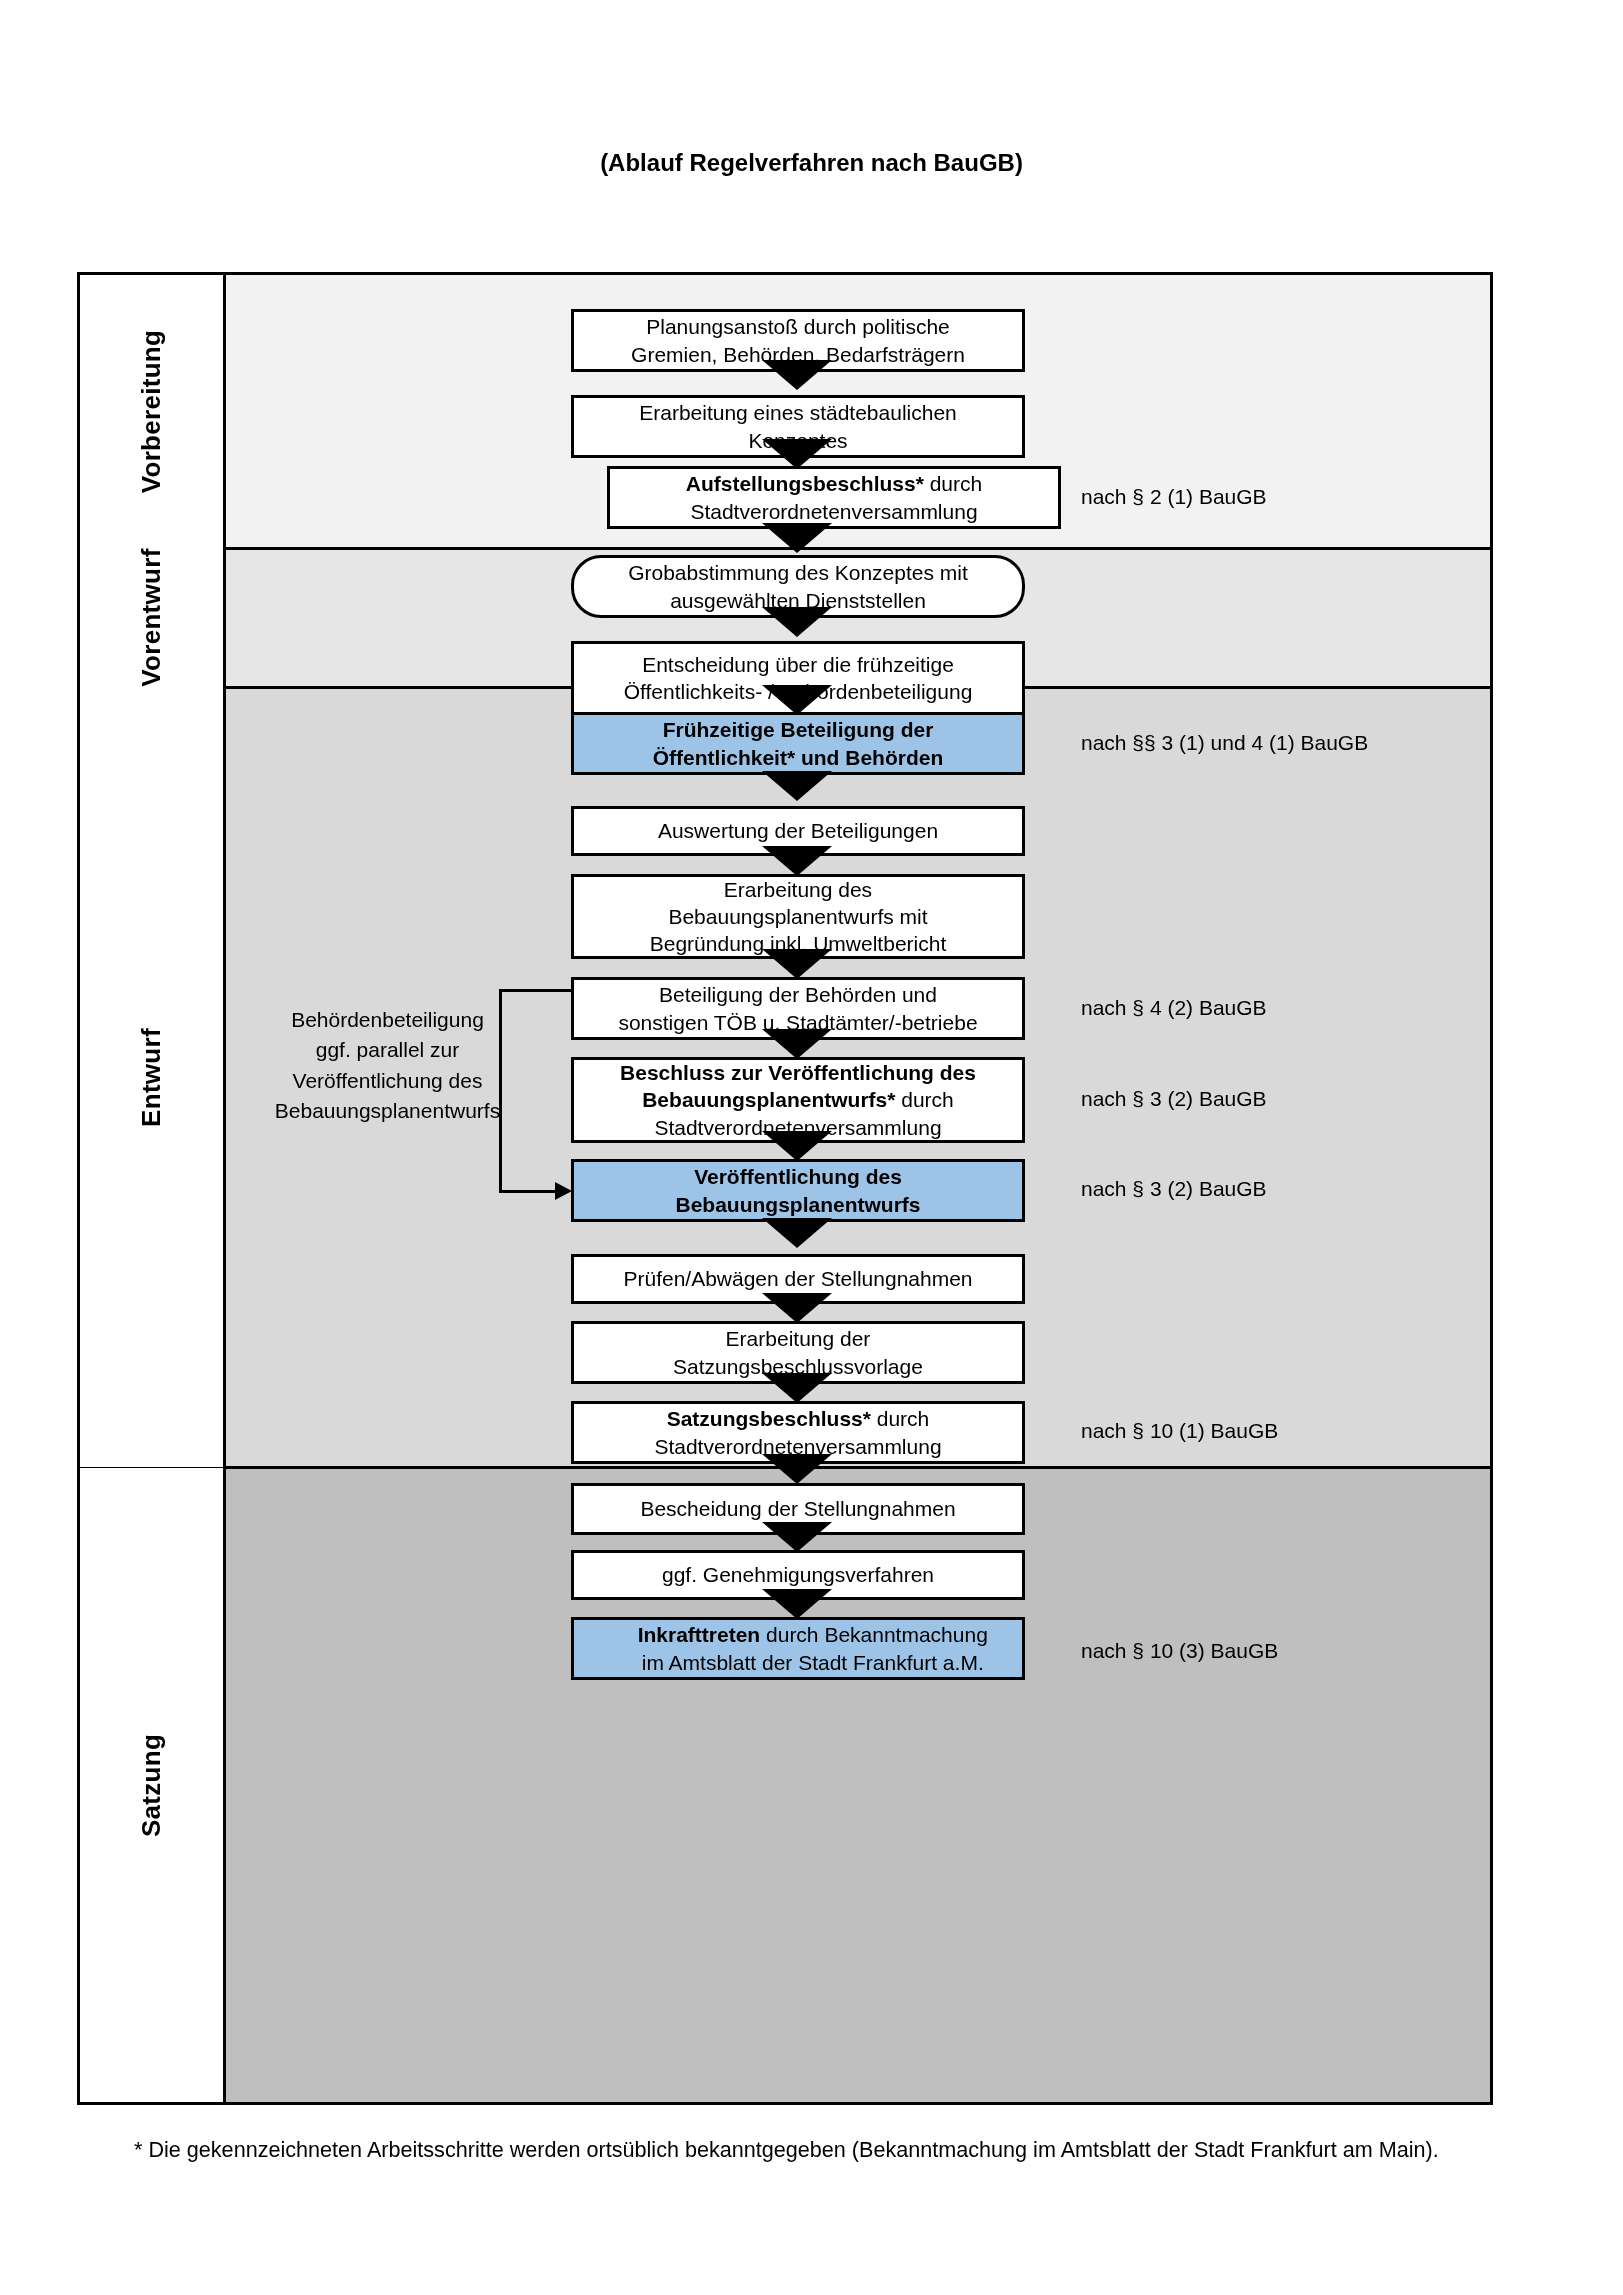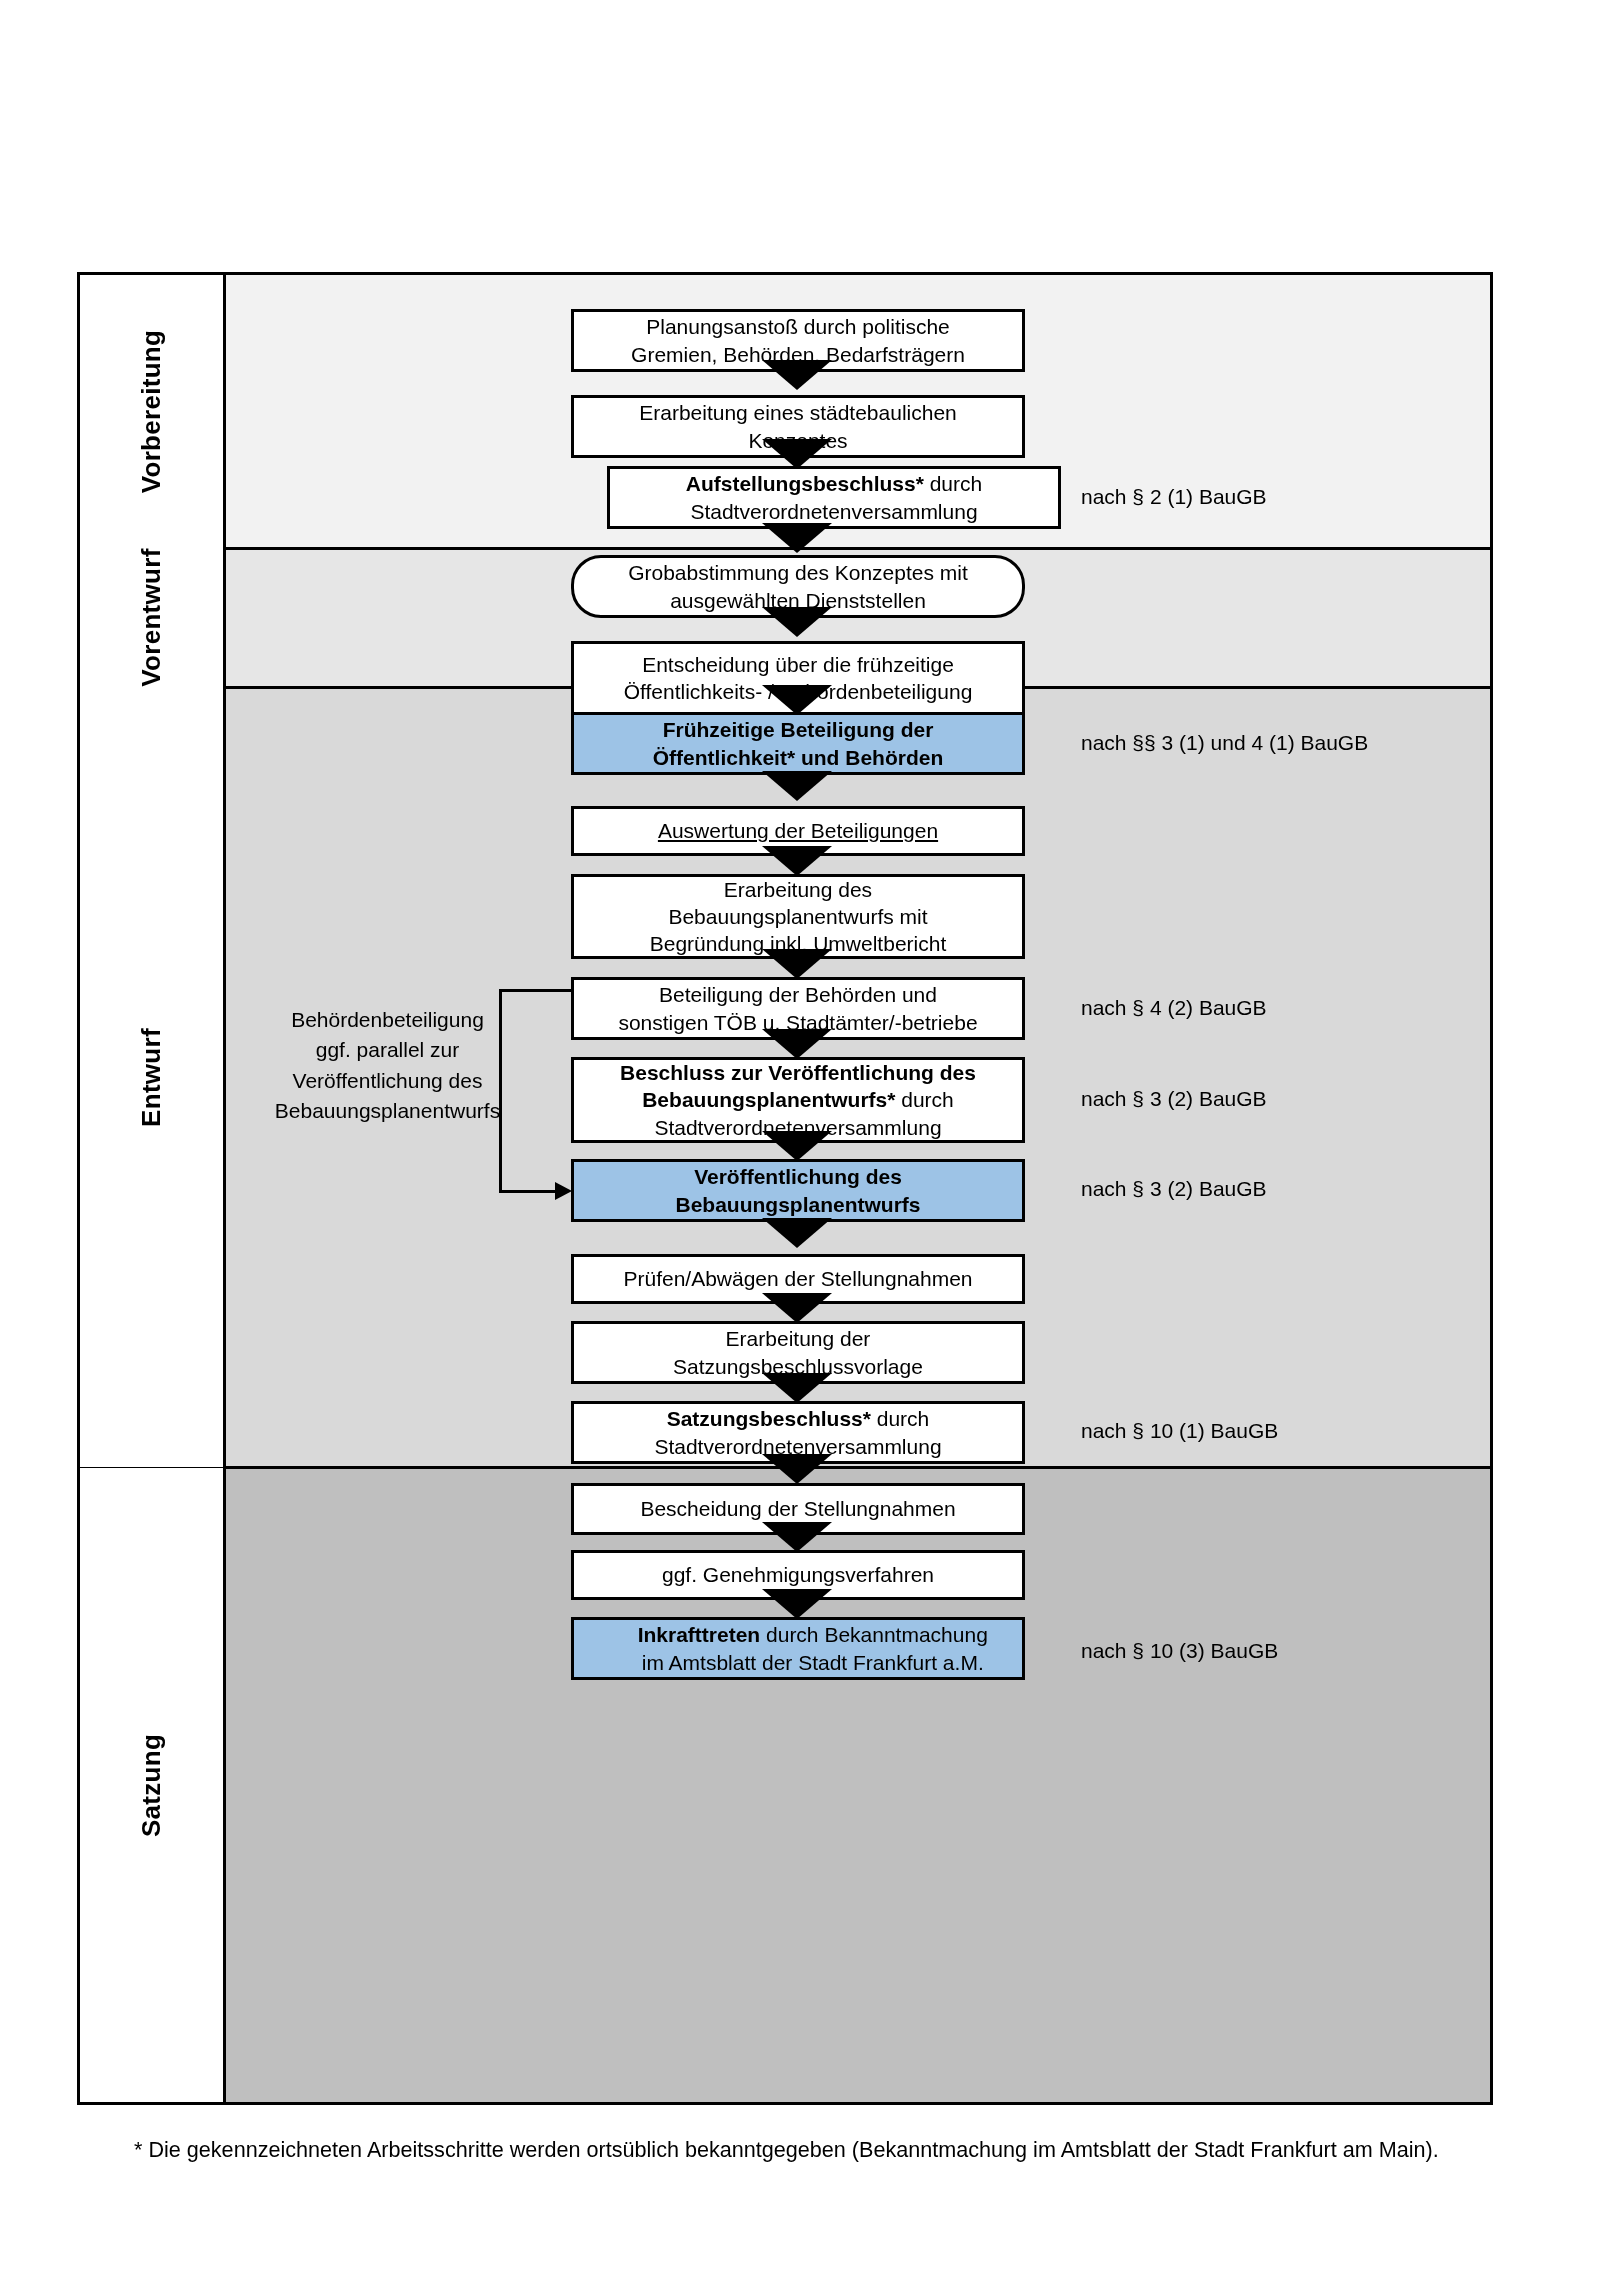--- a/index.html
+++ b/index.html
@@ -84,20 +84,21 @@
   
   #footnote{
     position:absolute;left:134px;top:2133px;width:1388px;
     font-size:21.6px;line-height:1.55;
   }
 </style>
 </head>
 <body>
 
 <div id="title-block">
+  <div id="sub-title">(Ablauf Regelverfahren nach BauGB)</div>
 </div>
 
 <div id="diagram">
   <div id="bands">
       <div class="band-bg" style="top: 0px; height: 273px; background: rgb(242, 242, 242);"></div>
       <div class="band-bg" style="top: 273px; height: 139px; background: rgb(230, 230, 230);"></div>
       <div class="band-sep" style="top: 272px;"></div>
       <div class="band-bg" style="top: 412px; height: 780px; background: rgb(217, 217, 217);"></div>
       <div class="band-sep" style="top: 411px;"></div>
       <div class="band-bg" style="top: 1193px; height: 634px; background: rgb(191, 191, 191);"></div>
@@ -160,21 +161,21 @@
           <div><span>Entscheidung über die frühzeitige</span></div>
           <div><span>Öffentlichkeits- / Behördenbeteiligung</span></div>
         </div>
       </div>
       <div class="fbox blue" style="top: 437px; height: 63px;">
         <div>
           <div><b>Frühzeitige Beteiligung der</b></div>
           <div><b>Öffentlichkeit* und Behörden</b></div>
         </div>
       </div>
-      <div class="fbox" style="top: 531px; height: 50px; text-decoration: underline;">
+      <div class="fbox" style="top: 531px; height: 50px;">
         <div>
           <div><span>Auswertung der Beteiligungen</span></div>
         </div>
       </div>
       <div class="fbox" style="top: 599px; height: 85px;">
         <div>
           <div><span>Erarbeitung des</span></div>
           <div><span>Bebauungsplanentwurfs mit</span></div>
           <div><span>Begründung inkl. Umweltbericht</span></div>
         </div>

